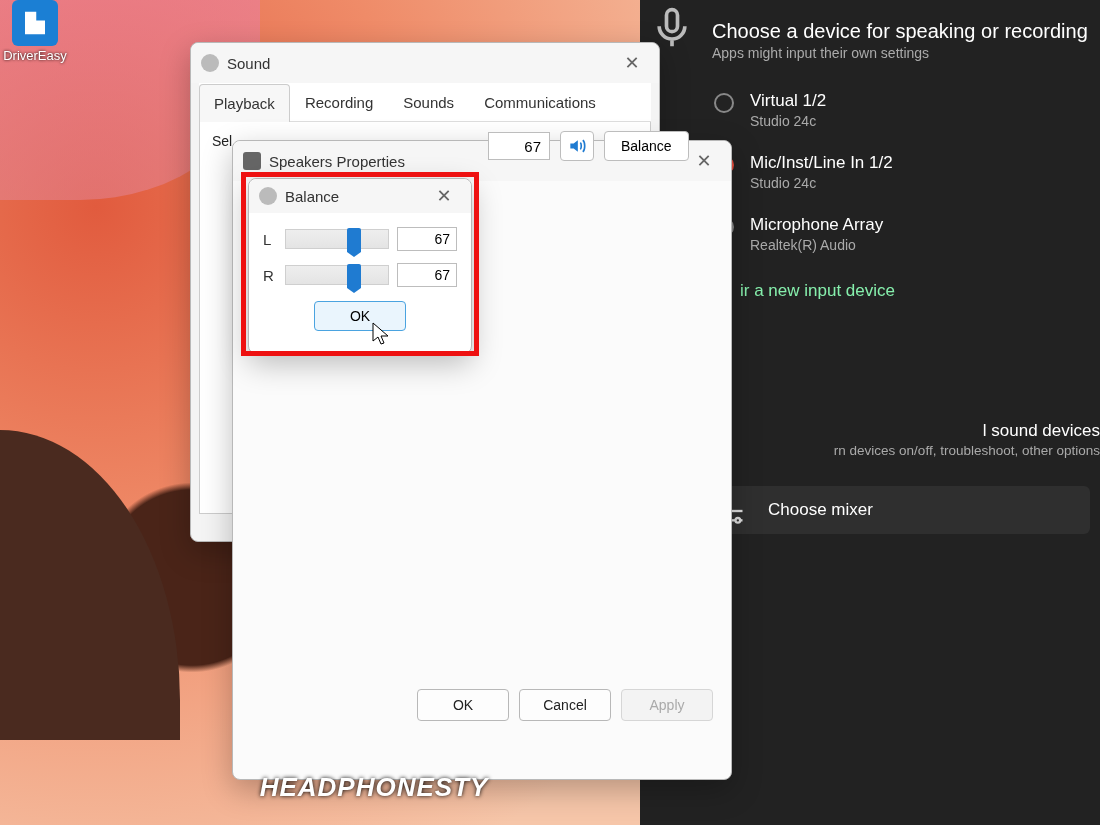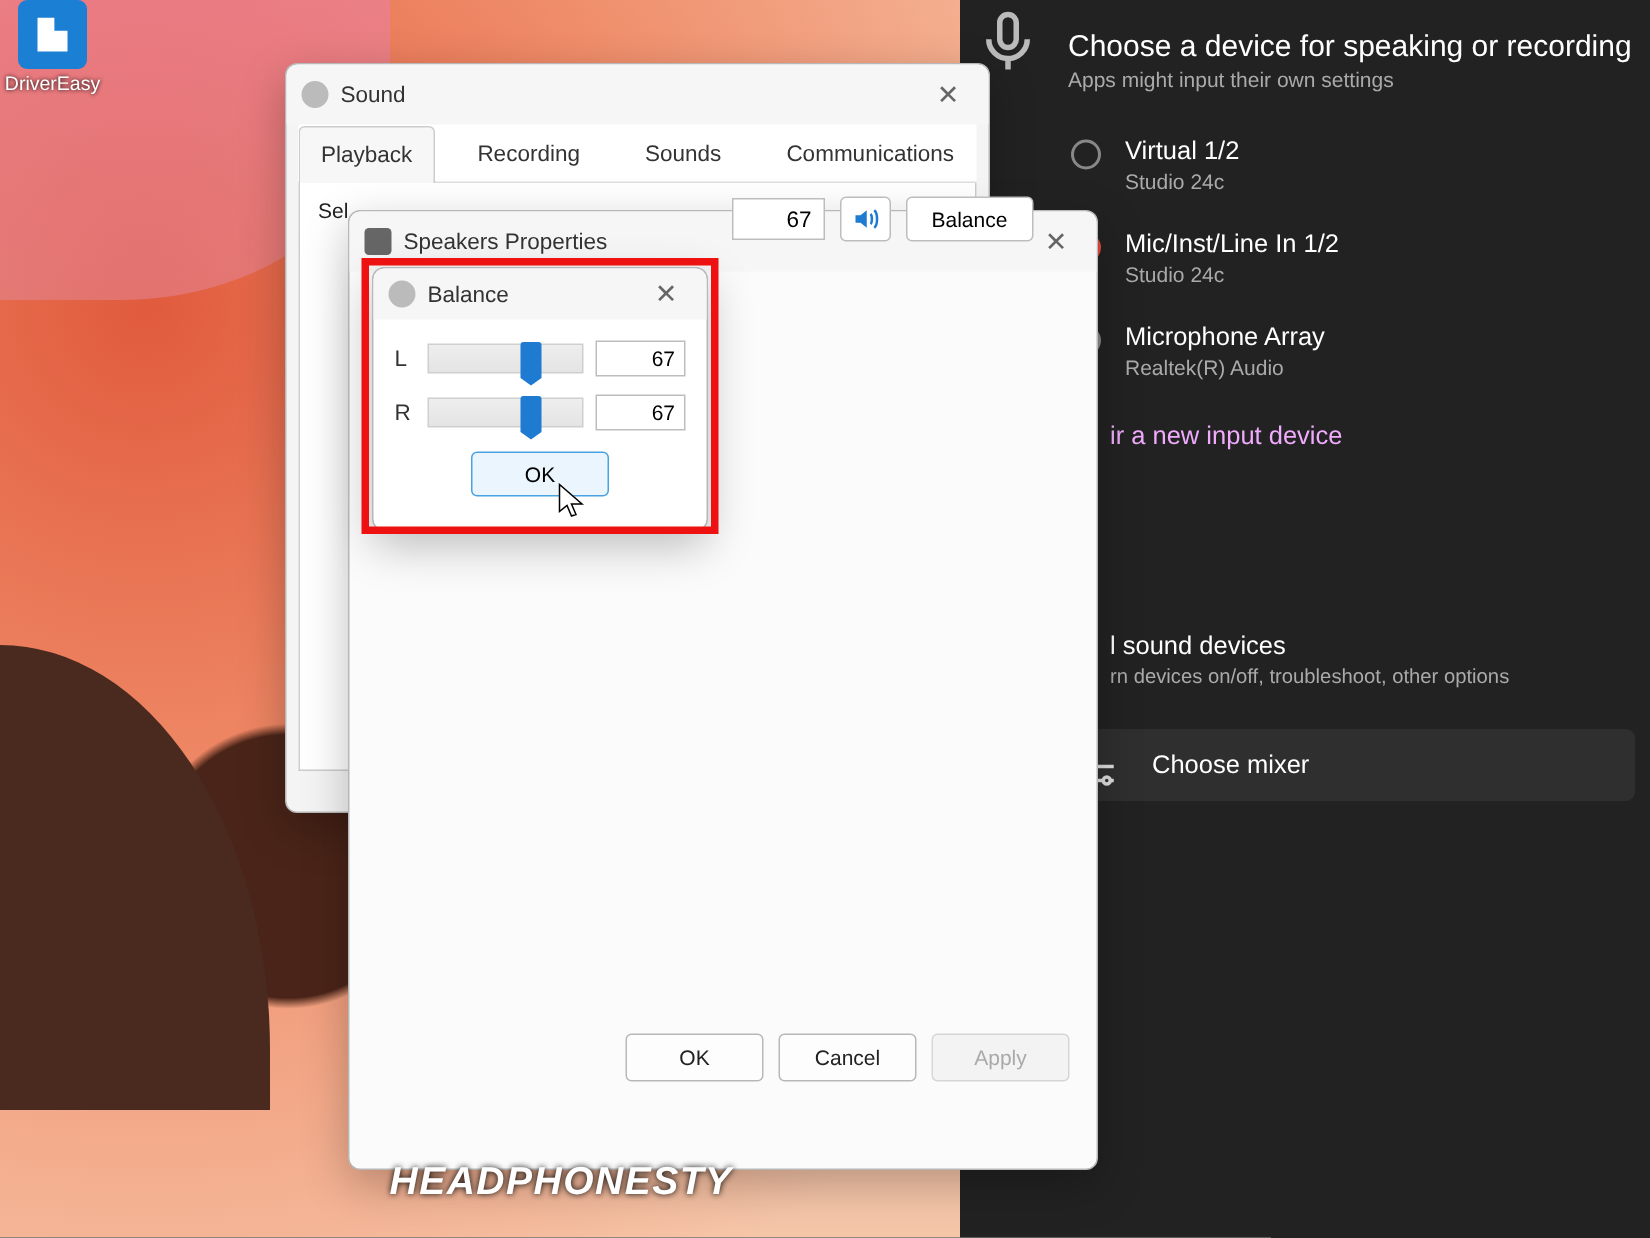--- a/index.html
+++ b/index.html
@@ -27,42 +27,42 @@
   .panel-group-title { font-size:20px; color:#fff; margin:8px 0 2px 72px; }
   .panel-group-sub   { font-size:14px; color:#aaa; margin:0 0 18px 72px; }
   .mic-icon { position:absolute; left:10px; top:6px; }
   .mic-icon svg { width:44px; height:44px; stroke:#bbb; fill:none; stroke-width:2; }
   .radio-row { position:relative; padding:12px 0 12px 110px; }
   .radio-row .ring { position:absolute; left:74px; top:14px; width:20px; height:20px; border:2px solid #888; border-radius:50%; }
   .radio-row.selected .ring { border-color:#e74c3c; }
   .radio-row.selected .ring::after { content:""; position:absolute; left:4px; top:4px; width:8px; height:8px; background:#e74c3c; border-radius:50%; }
   .radio-row .t1 { font-size:17px; color:#fff; }
   .radio-row .t2 { font-size:14px; color:#aaa; margin-top:2px; }
-  .plain-row { padding:16px 0 16px 100px; font-size:17px; color:#f0abfc; }
+  .plain-row { padding:16px 0 16px 100px; font-size:17px; color:#86efac; }
   .big-gap { height:90px; }
-  .two-line { padding:14px 0 14px 100px; }
+  .two-line { padding:14px 0 14px 100px;text-align:right; }
   .two-line .t1 { font-size:17px; color:#fff; }
   .two-line .t2 { font-size:13.5px; color:#aaa; margin-top:2px; }
   .volmix { position:relative; background:#2f2f2f; border-radius:6px; margin:14px 10px 0 56px; padding:14px 14px 14px 72px; }
   .volmix .icon { position:absolute; left:22px; top:18px; }
   .volmix .icon svg { width:28px; height:28px; stroke:#ddd; fill:none; stroke-width:2; }
 
   
   .watermark { position:absolute; left:14px; bottom:22px; width:720px; text-align:center; color:#fff; font-size:26px; font-weight:700; font-style:italic; letter-spacing:1px; text-shadow:0 0 4px #000; }
 
   
   .win { position:absolute; background:#fff; border:1px solid #b8b8b8; border-radius:8px; box-shadow:0 10px 30px rgba(0,0,0,.25); }
   .titlebar { height:40px; display:flex; align-items:center; padding:0 10px; border-top-left-radius:8px; border-top-right-radius:8px; background:#f6f6f6; }
   .titlebar .ticon { width:18px; height:18px; margin-right:8px; background:#bbb; border-radius:50%; }
   .titlebar .ttext { font-size:15px; color:#333; }
   .titlebar .tclose { margin-left:auto; width:34px; text-align:center; font-size:18px; color:#666; cursor:default; }
 
   
   .sound-win { left:190px; top:42px; width:470px; height:500px; background:#f4f4f4; }
-  .tabstrip { display:flex; gap:0; background:#fff; margin:0 8px; border-bottom:1px solid #ddd;justify-content:space-between; }
+  .tabstrip { display:flex; gap:0; background:#fff; margin:0 8px; border-bottom:1px solid #ddd; }
   .tabstrip .tab { padding:10px 14px; font-size:15px; color:#333; border:1px solid transparent; border-bottom:none; }
   .tabstrip .tab.active { background:#f7f7f7; border-color:#ccc; border-top-left-radius:4px; border-top-right-radius:4px; position:relative; top:1px; }
   .tabpane { background:#fff; margin:0 8px 8px; border:1px solid #ccc; border-top:none; padding:10px 12px; height:392px; }
   .tabpane .hint { font-size:14px; color:#222; }
 
   
   .props-win { left:232px; top:140px; width:500px; height:640px; background:#fbfbfb; }
   .props-body { padding:16px 18px 0 18px; height:554px; position:relative; }
   .btnrow { position:absolute; right:18px; bottom:14px; display:flex; gap:10px; }
   .wbtn { min-width:92px; height:32px; border:1px solid #b8b8b8; background:#fdfdfd; border-radius:4px; font-size:14px; color:#222; }

